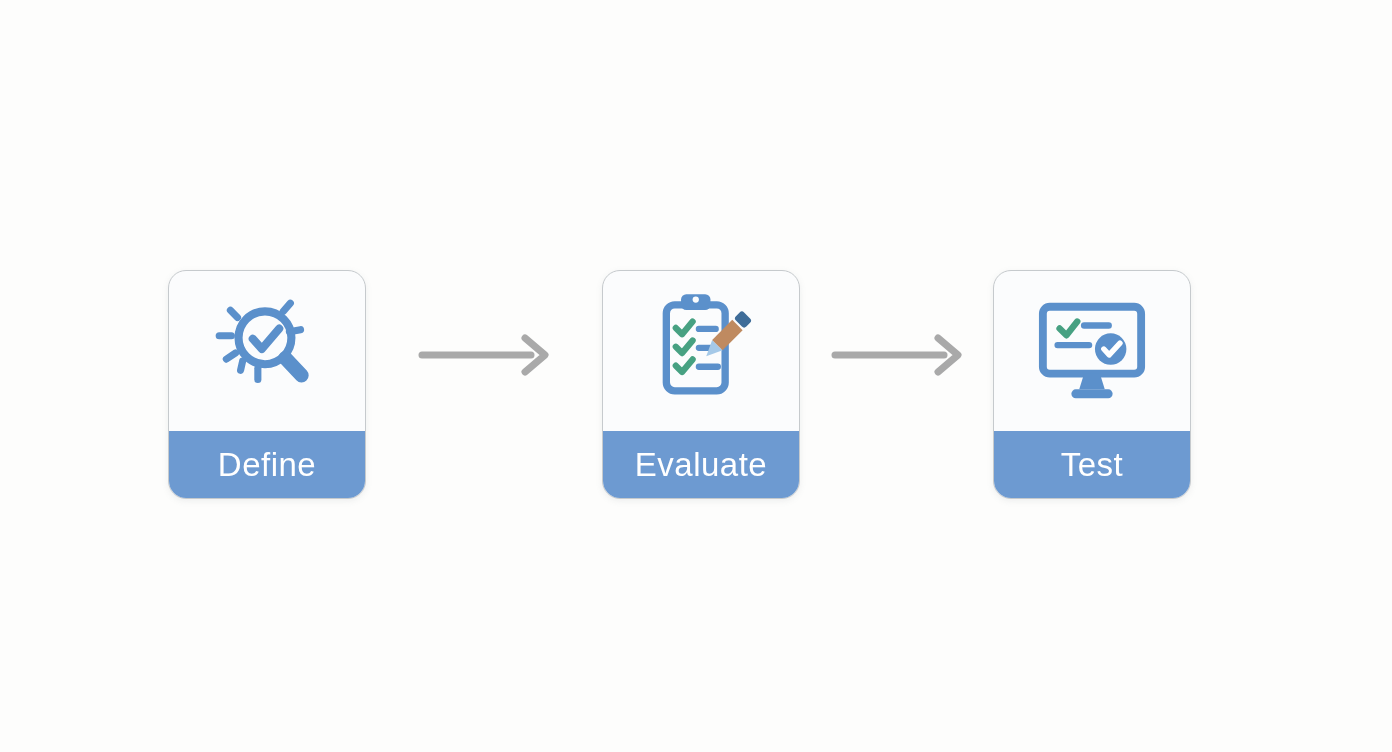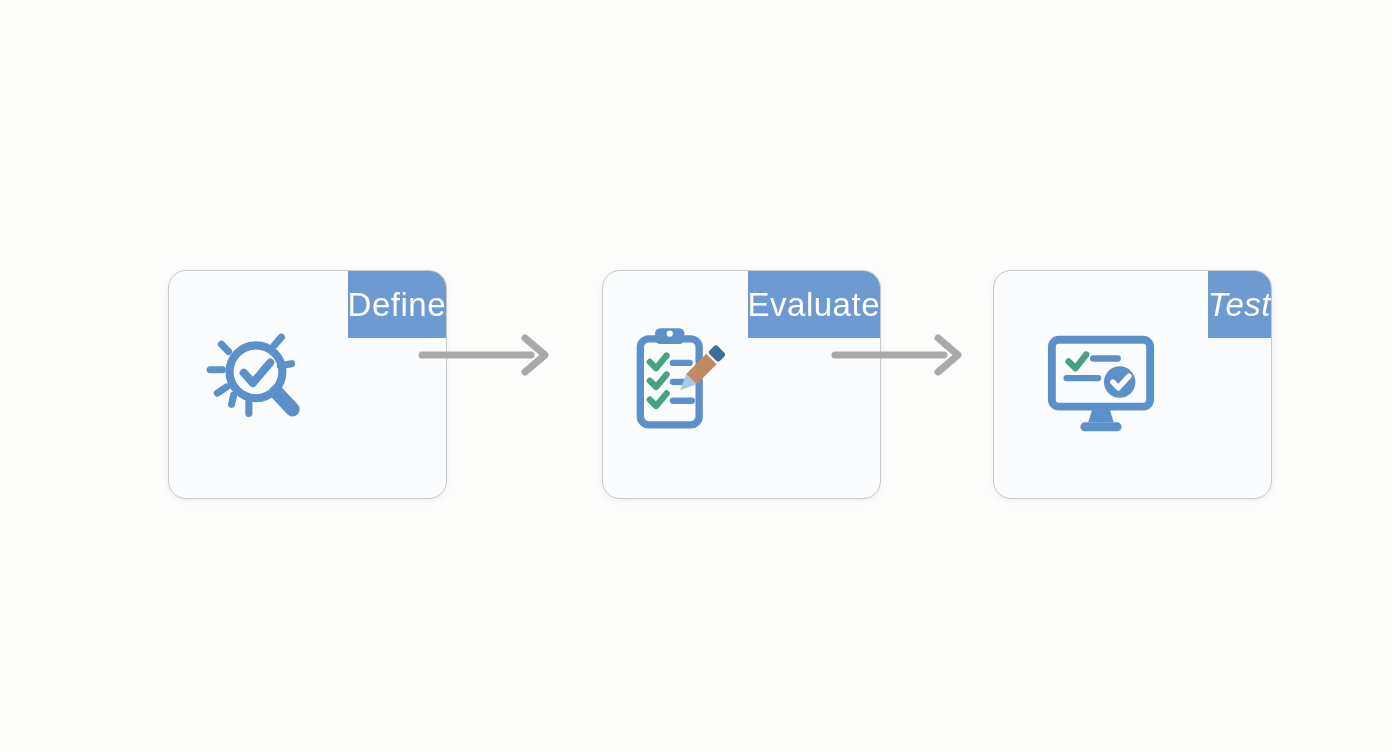--- a/index.html
+++ b/index.html
@@ -10,30 +10,30 @@
   .stage {
     position: relative;
     width: 1392px;
     height: 752px;
     background: #fdfdfc;
     overflow: hidden;
   }
   .card {
     position: absolute;
     top: 270px;
-    width: 279px;
+    width: 198px;
     height: 229px;
     background: #fbfcfd;
     border: 1.5px solid #c6cacd;
     border-radius: 18px;
     overflow: hidden;
     box-sizing: border-box;
     box-shadow: 0 2px 6px rgba(120,130,140,0.12);
     display: flex;
-    flex-direction: row;
+    flex-direction: column;
   }
   .card-icon-area {
     flex: 1;
     display: flex;
     align-items: center;
     justify-content: center;
   }
   .card-bar {
     height: 67px;
     background: #6d9ad1;
@@ -48,21 +48,21 @@
     letter-spacing: 0.5px;
   }
   .connector {
     position: absolute;
     top: 333px;
     width: 150px;
     height: 44px;
   }
   #card-define   { left: 168px; }
   #card-evaluate { left: 580px; margin-left: 22px; }
-  #card-test     { left: 993px; font-style: italic; }
+  #card-test     { left: 993px; }
   #arrow-1 { left: 417px; }
   #arrow-2 { left: 830px; }
 </style>
 </head>
 <body>
 
 <div class="stage">
 
   <div class="card" id="card-define">
     <div class="card-icon-area">

